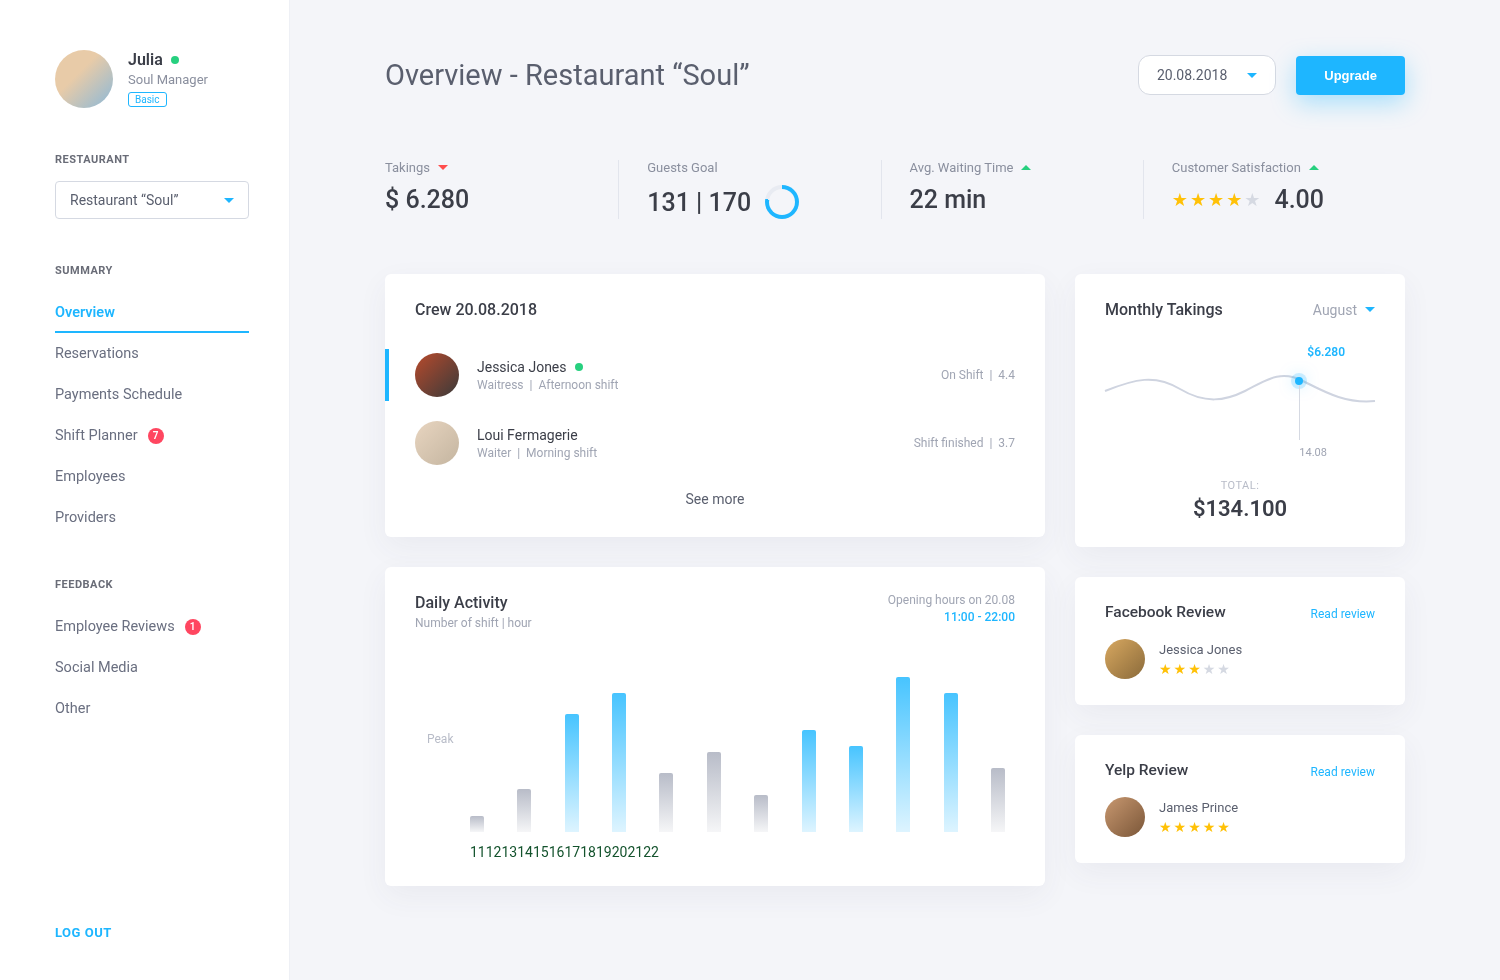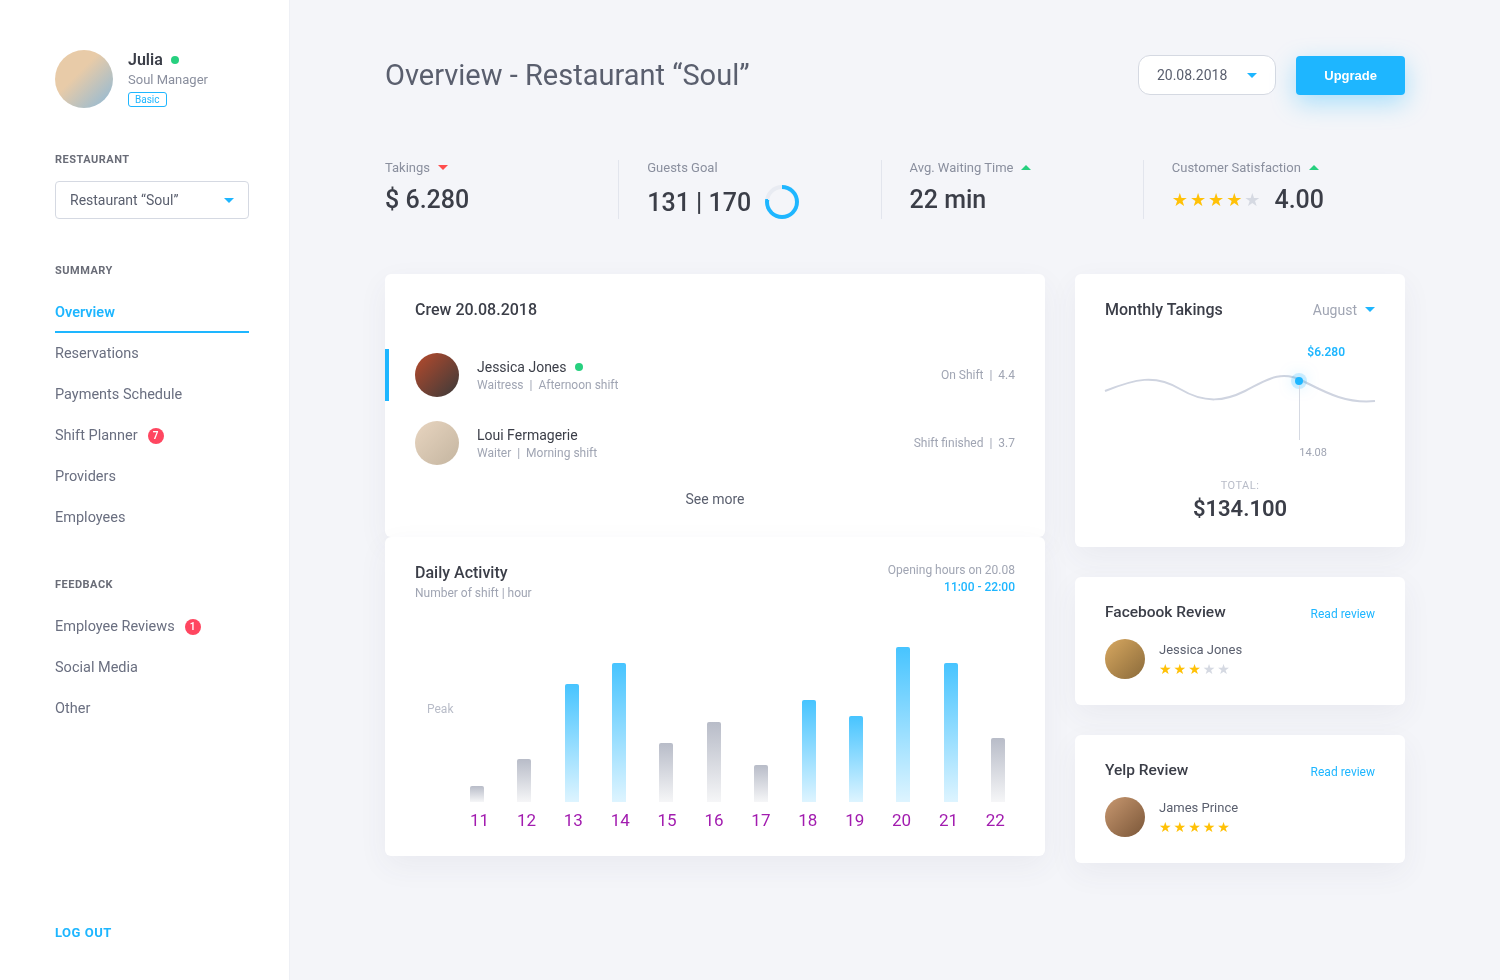--- a/index.html
+++ b/index.html
@@ -44,21 +44,21 @@
 .metric-label { font-size: 13px; color: #8a8f9e; margin-bottom: 10px; display: flex; align-items: center; gap: 8px; }
 .metric-value { font-size: 25px; font-weight: 500; color: #3b3e48; display: flex; align-items: center; gap: 14px; }
 .ring { width: 34px; height: 34px; border-radius: 50%; background: conic-gradient(#1eb6ff 0 280deg, #e8ebf2 280deg 360deg); display: flex; align-items: center; justify-content: center; }
 .ring::after { content: ""; width: 26px; height: 26px; border-radius: 50%; background: #f4f5f9; }
 .stars { display: flex; gap: 2px; }
 .star { color: #ffc107; font-size: 18px; }
 .star.empty { color: #d5d9e2; }
 
 
 .cards-row { display: flex; gap: 30px; }
-.col-left { flex: 1; display: flex; flex-direction: column; }
+.col-left { flex: 1; display: flex; flex-direction: column; gap: 30px; }
 .col-right { width: 330px; display: flex; flex-direction: column; gap: 30px; }
 .card { background: #fff; border-radius: 6px; box-shadow: 0 10px 30px rgba(60,70,100,0.06); padding: 26px 30px; }
 
 
 .crew-title { font-size: 16px; font-weight: 500; color: #3b3e48; margin-bottom: 22px; }
 .crew-item { display: flex; align-items: center; gap: 18px; padding: 12px 0; position: relative; }
 .crew-item.active-shift::before { content: ""; position: absolute; left: -30px; top: 8px; bottom: 8px; width: 4px; background: #1eb6ff; }
 .crew-avatar { width: 44px; height: 44px; border-radius: 50%; flex-shrink: 0; }
 .av1 { background: linear-gradient(135deg, #b84a2c, #3a3a3a); }
 .av2 { background: linear-gradient(135deg, #e8d5c0, #c4b5a0); }
@@ -74,21 +74,21 @@
 .da-head { display: flex; justify-content: space-between; align-items: flex-start; margin-bottom: 10px; }
 .da-title { font-size: 16px; font-weight: 500; color: #3b3e48; }
 .da-sub { font-size: 12px; color: #a0a5b3; margin-top: 4px; }
 .da-right { text-align: right; font-size: 12px; }
 .da-right .lbl { color: #a0a5b3; }
 .da-right .hrs { color: #1eb6ff; font-weight: 500; margin-top: 3px; }
 .chart { position: relative; height: 200px; margin-top: 30px; }
 .peak-label { position: absolute; left: 12px; top: 72px; font-size: 12px; color: #b8bcc8; }
 .bars { position: absolute; bottom: 28px; left: 55px; right: 10px; display: flex; align-items: flex-end; justify-content: space-between; height: 160px; }
 .bar { width: 14px; border-radius: 2px 2px 0 0; }
-.xaxis { position: absolute; bottom: 0; left: 55px; right: 10px; display: flex; justify-content: space-between; font-size: 17px; color: #a21caf; }
+.xaxis { position: absolute; bottom: 0; left: 55px; right: 10px; display: flex; font-size: 14px; color: #14532d; }
 
 
 .mt-head { display: flex; justify-content: space-between; align-items: center; margin-bottom: 30px; text-align: right; }
 .mt-title { font-size: 16px; font-weight: 500; color: #3b3e48; }
 .mt-month { font-size: 14px; color: #a0a5b3; display: flex; align-items: center; gap: 8px; cursor: pointer; }
 .sparkline { position: relative; height: 110px; margin-bottom: 20px; }
 .spark-path { width: 100%; height: 70px; }
 .spark-label { position: absolute; right: 30px; top: -4px; font-size: 12px; color: #1eb6ff; font-weight: 600; }
 .spark-date { position: absolute; right: 48px; bottom: 0; font-size: 11px; color: #a0a5b3; }
 .spark-dot { position: absolute; right: 72px; top: 28px; width: 8px; height: 8px; border-radius: 50%; background: #1eb6ff; box-shadow: 0 0 0 4px rgba(30,182,255,0.2), 0 0 15px rgba(30,182,255,0.5); }
@@ -138,24 +138,24 @@
           <span>Reservations</span>
         </li>
       <li>
           <span>Payments Schedule</span>
         </li>
       <li>
           <span>Shift Planner</span>
           <span class="pill">7</span>
         </li>
       <li>
+          <span>Employees</span>
+        </li>
+      <li>
           <span>Providers</span>
-        </li>
-      <li>
-          <span>Employees</span>
         </li>
     </ul>
 
     <div class="section-label">FEEDBACK</div>
     <ul class="nav-list">
       <li>
           <span>Employee Reviews</span>
           <span class="pill">1</span>
         </li>
       <li>

